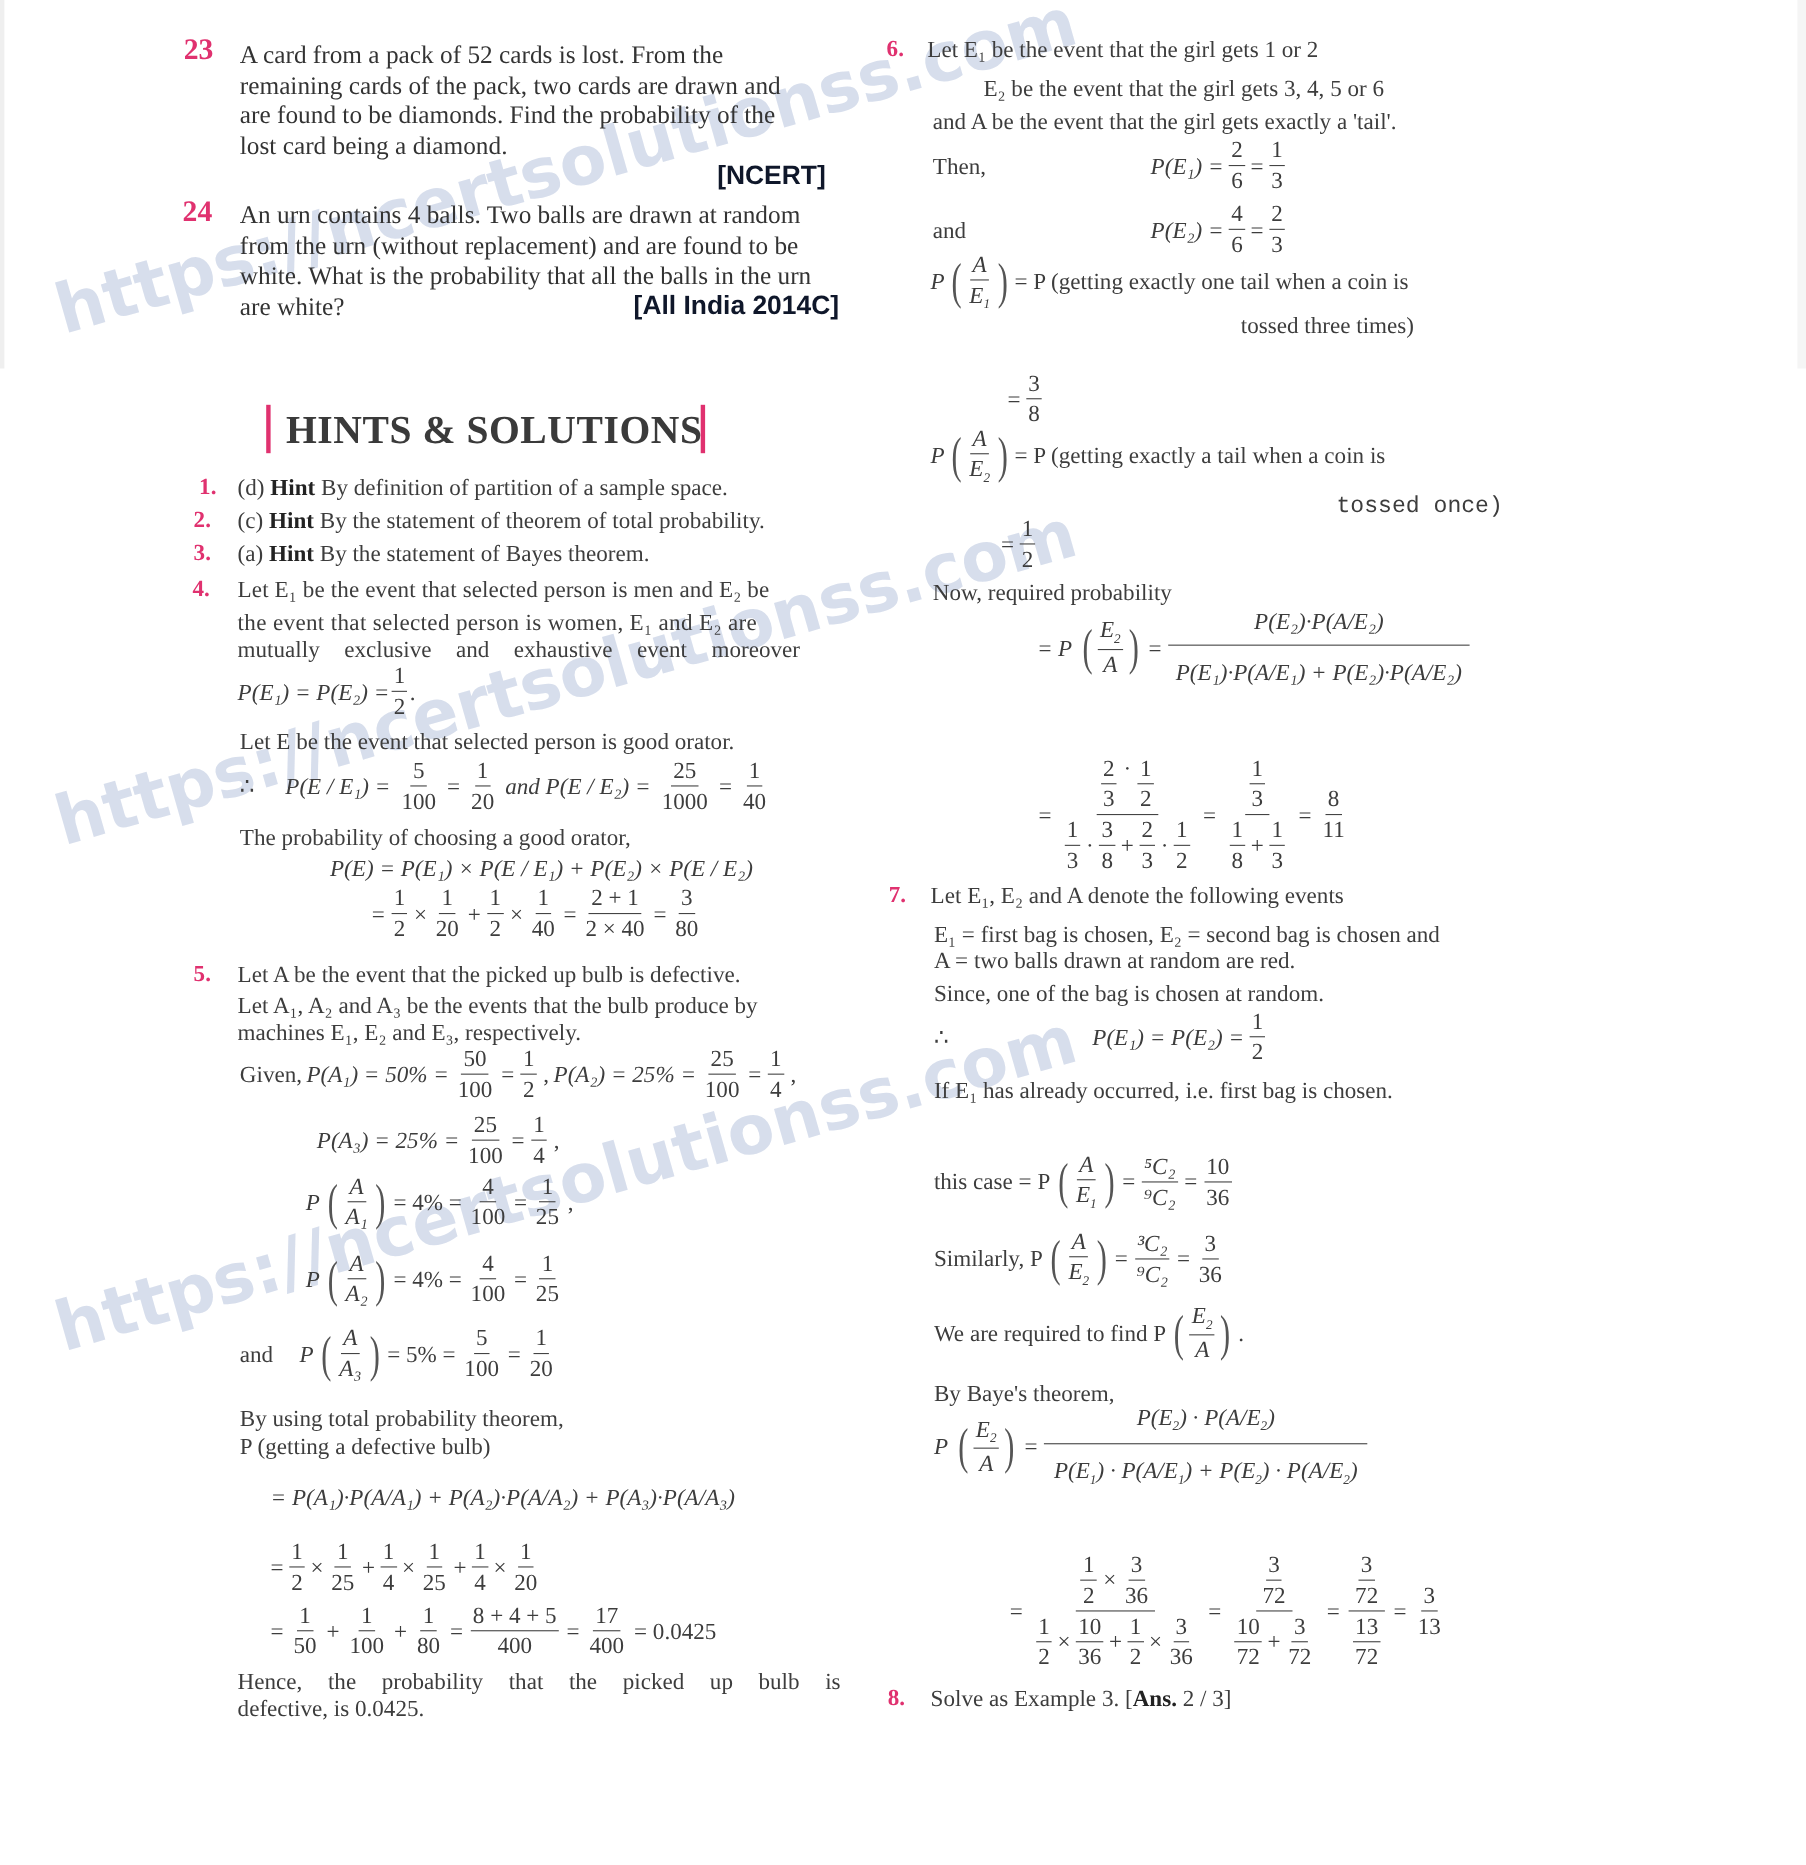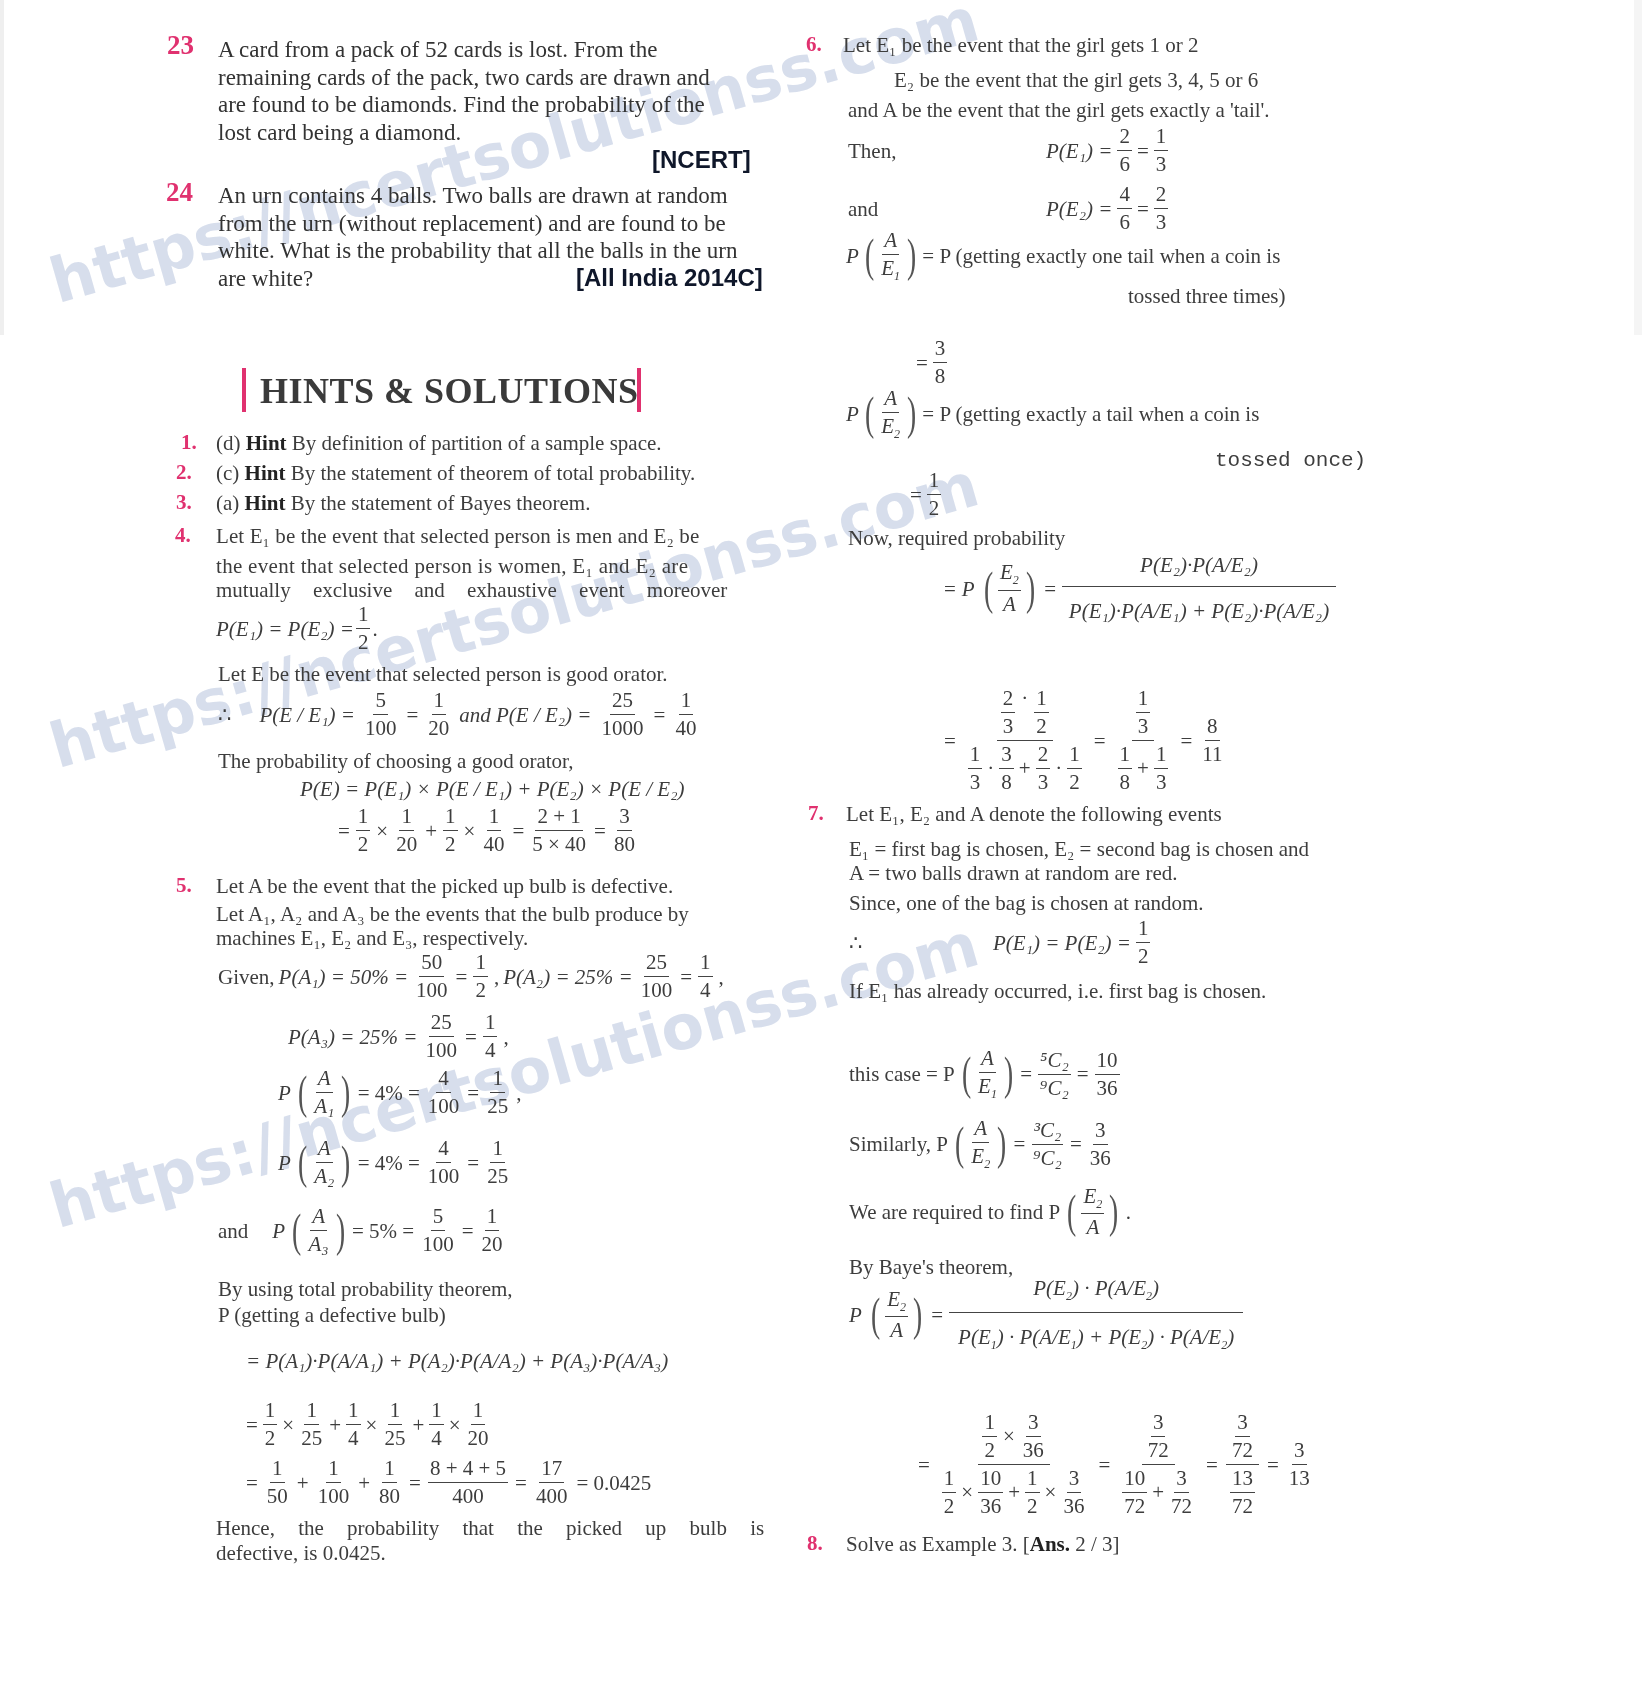--- a/index.html
+++ b/index.html
@@ -126,21 +126,21 @@
     <span class="frac">
         <span class="n">1</span>
         <span class="d">2</span>
       </span>×
     <span class="frac">
         <span class="n">1</span>
         <span class="d">40</span>
       </span>=
     <span class="frac">
         <span class="n">2 + 1</span>
-        <span class="d">5 × 40</span>
+        <span class="d">2 × 40</span>
       </span>=
     <span class="frac">
         <span class="n">3</span>
         <span class="d">80</span>
       </span>
   </div>
 
   <div class="abs num" style="left:176px; top:873px;">5.</div>
   <div class="abs txt" style="left:216px; top:901px;">Let A₁, A₂ and A₃ be the events that the bulb produce by</div>
   <div class="abs txt" style="left:216px; top:873px;">Let A be the event that the picked up bulb is defective.</div>

